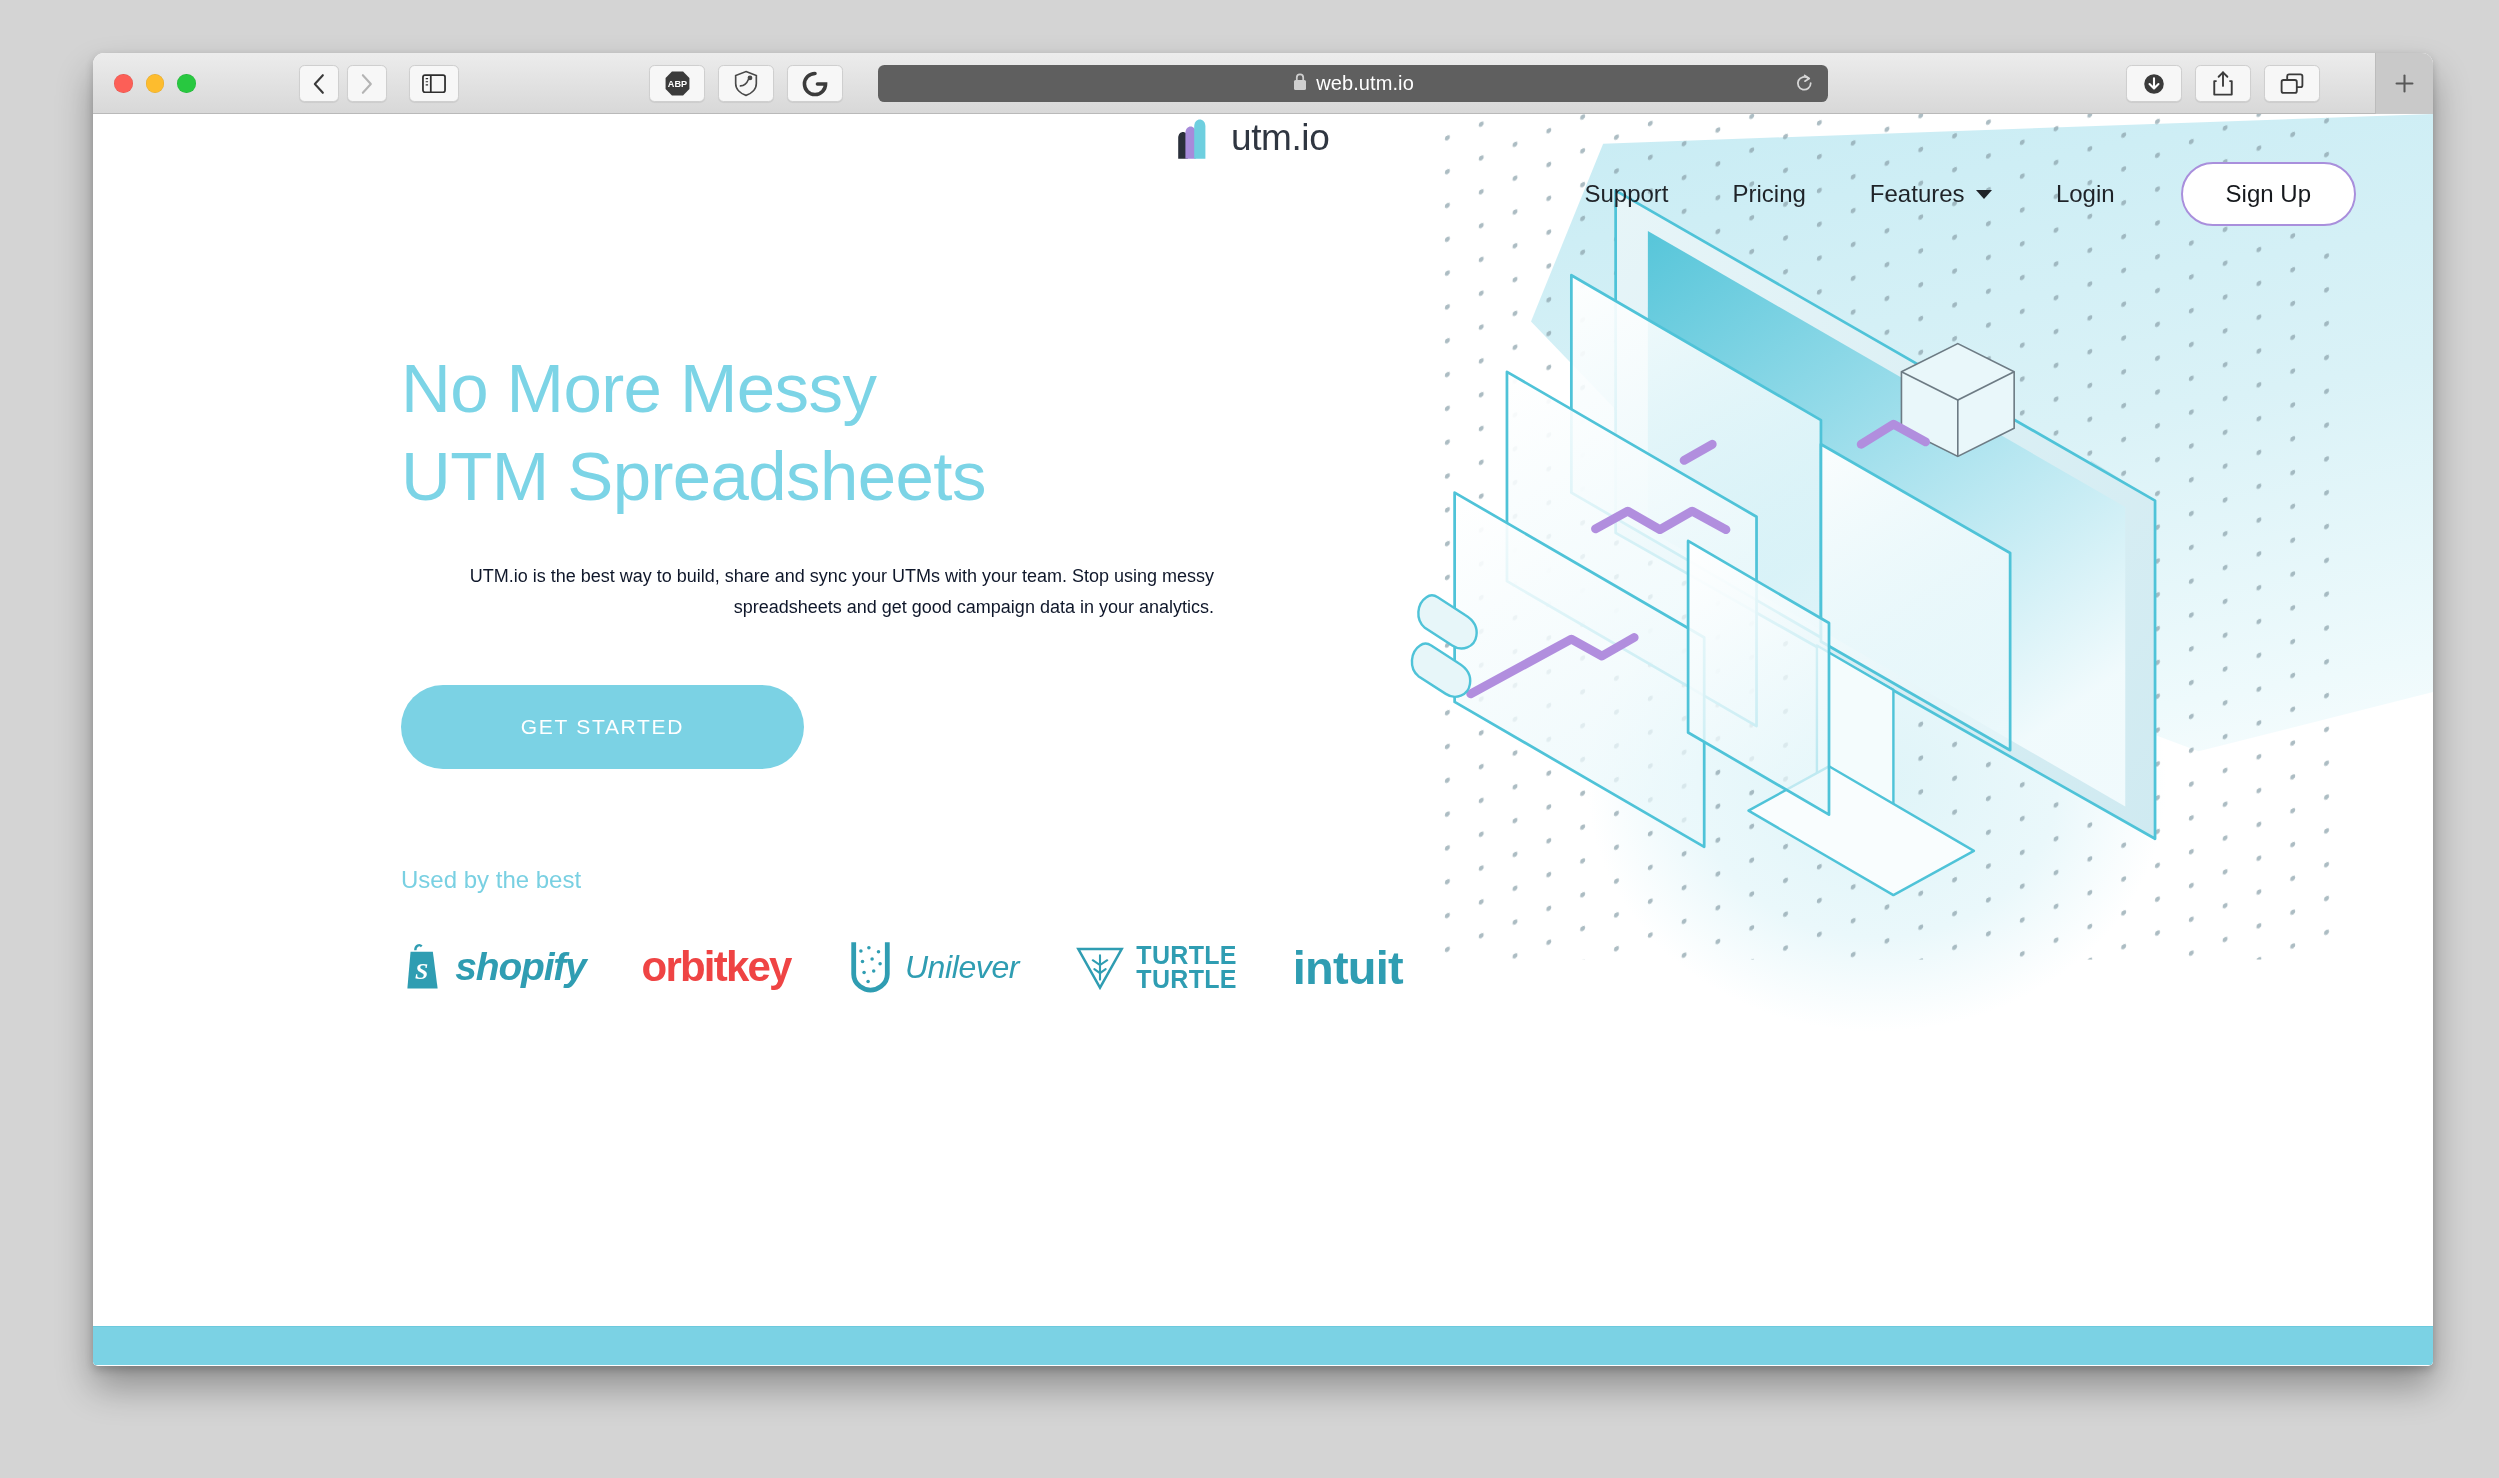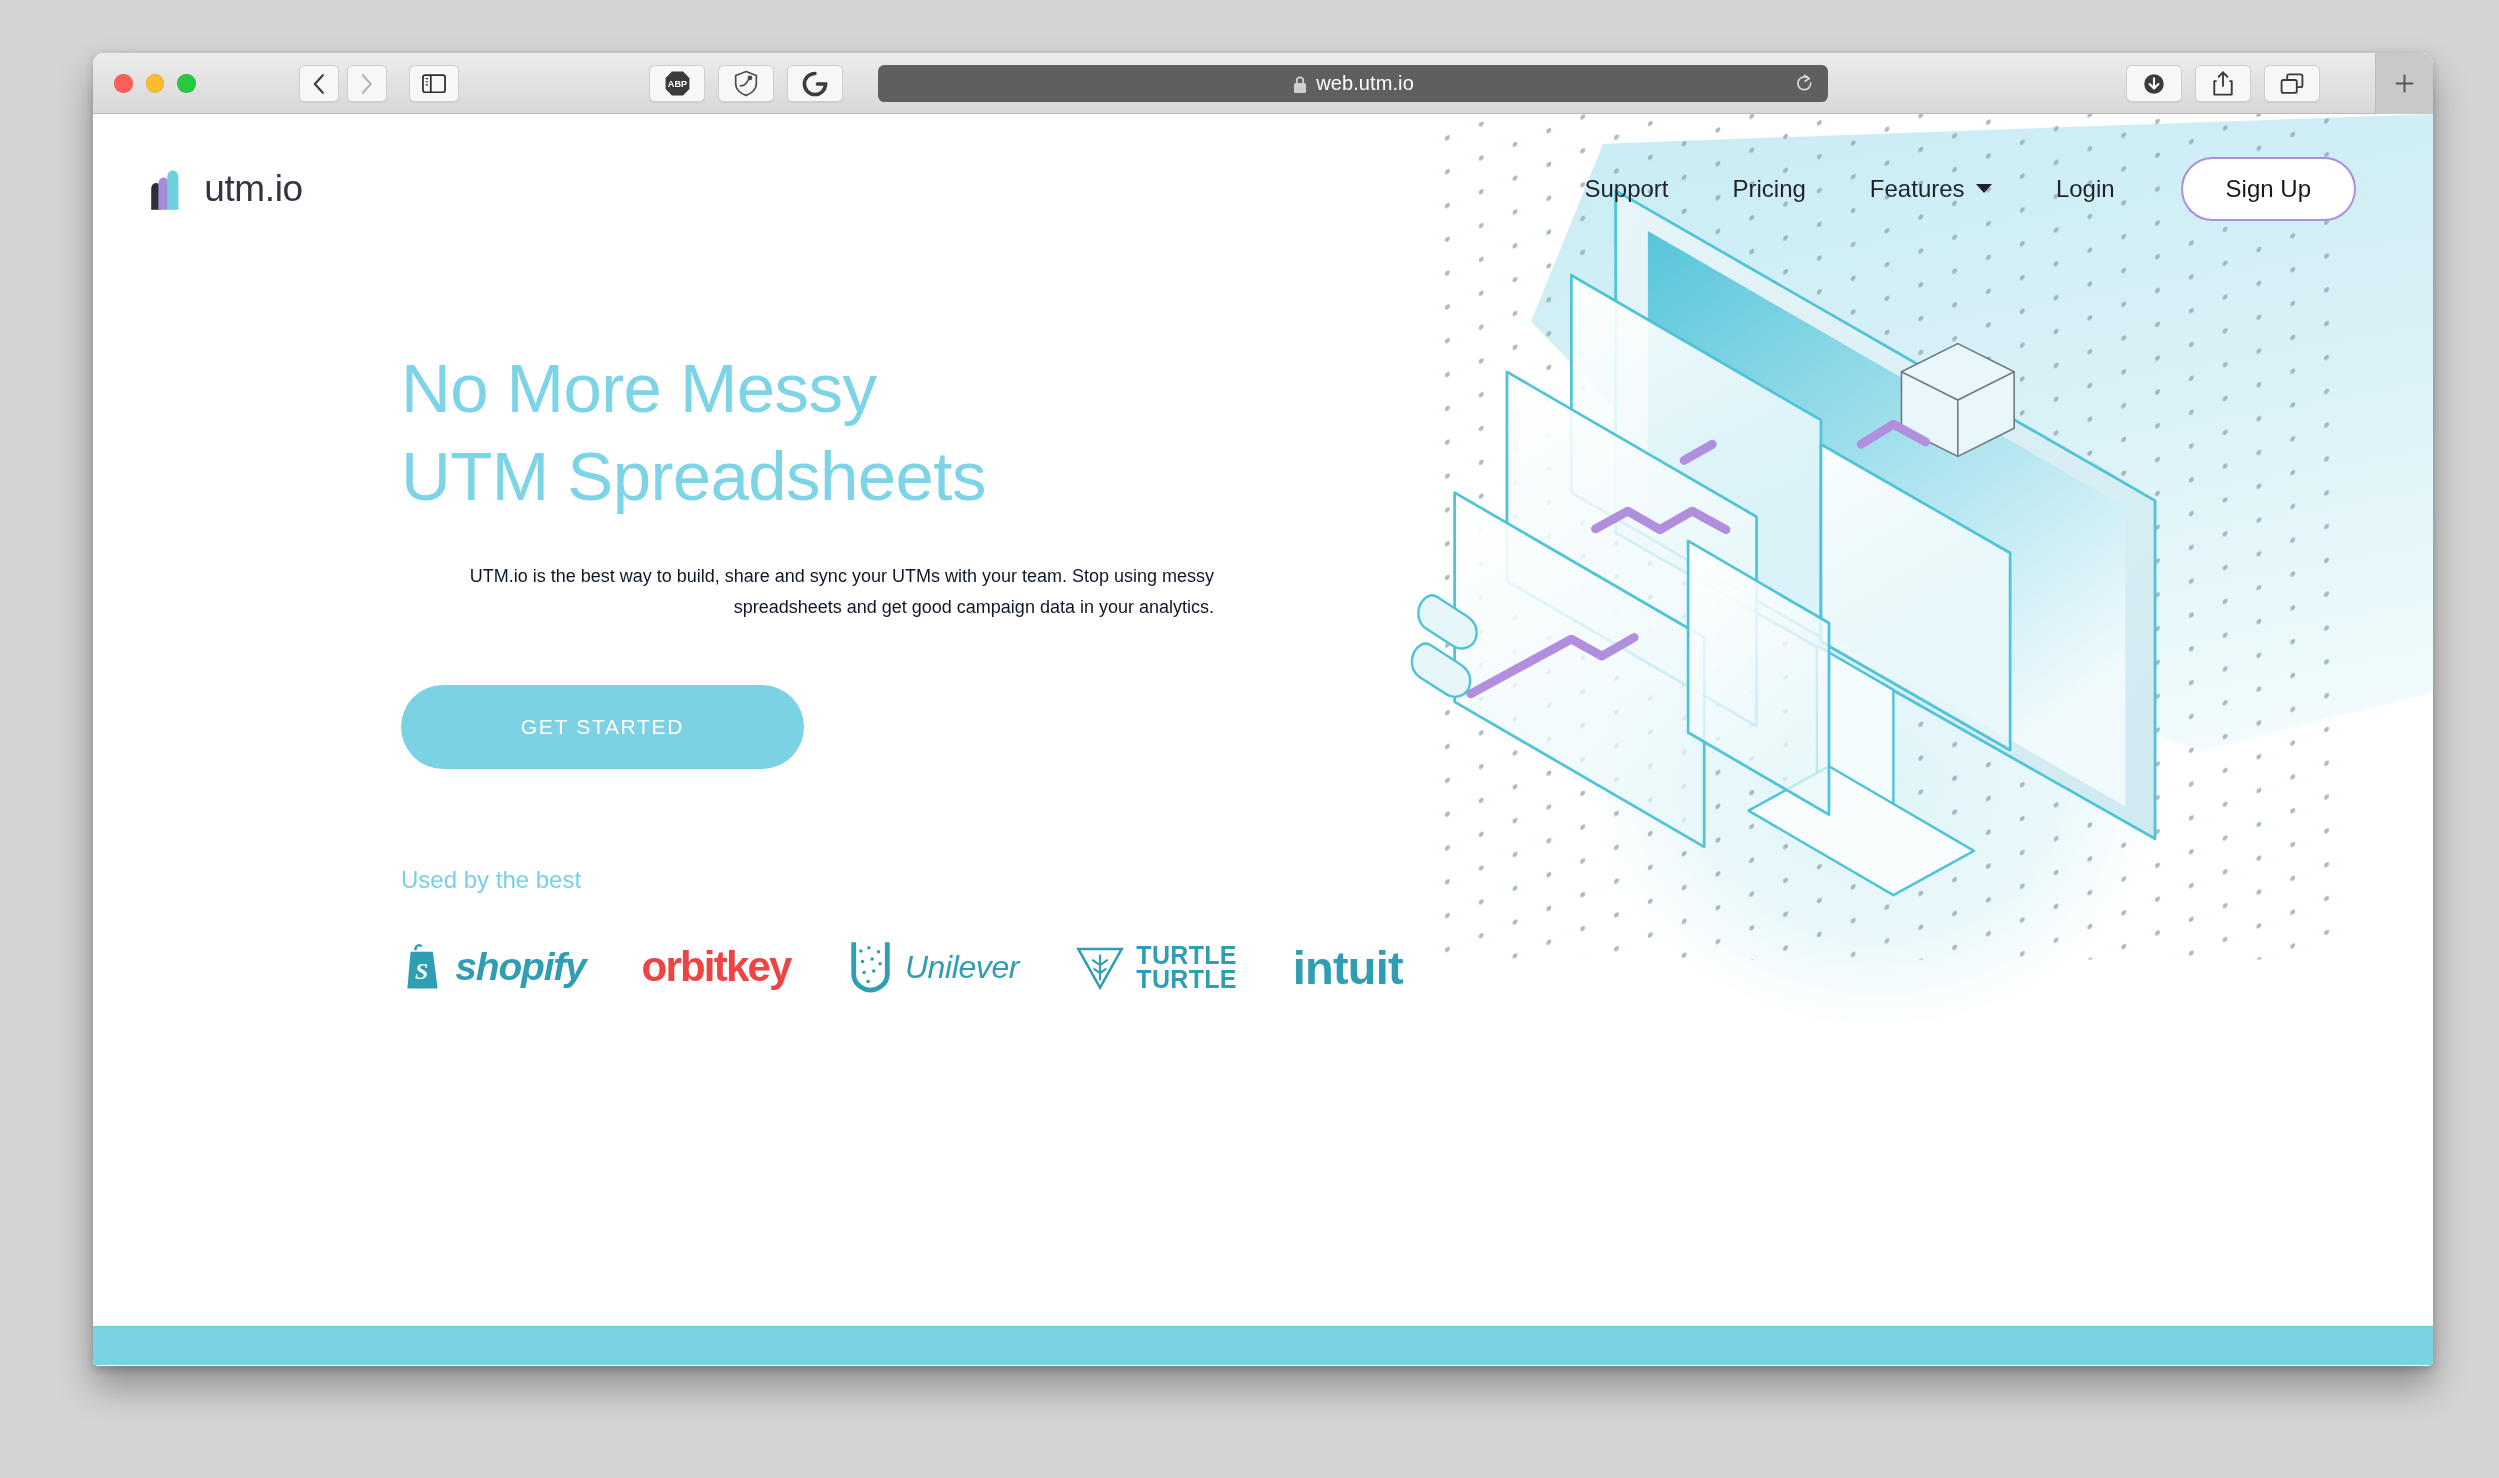--- a/index.html
+++ b/index.html
@@ -90,21 +90,21 @@
     left: 785px;
     top: 12px;
     width: 950px;
     height: 37px;
     background: #5f5f5f;
     border-radius: 6.4px;
     display: flex;
     align-items: center;
     justify-content: center;
   }
-  .addr-inner { display: flex; align-items: flex-end; gap: 8px; }
+  .addr-inner { display: flex; align-items: flex-start; gap: 8px; }
   .addr-text {
     color: #ffffff;
     font-size: 20px;
     letter-spacing: 0.1px;
   }
   .reload-btn {
     position: absolute;
     right: 11.3px;
     top: 6.4px;
     width: 24px;
@@ -167,20 +167,21 @@
   }
 
   
   .site-header {
     position: relative;
     z-index: 5;
     height: 149px;
     display: flex;
     align-items: center;
     padding: 0 77px 0 50px;
+    flex-direction: column;
   }
 
   .logo { display: flex; align-items: center; gap: 11.3px; }
   .logo-text {
     font-size: 37px;
     color: #2f3641;
     letter-spacing: -0.4px;
     font-weight: 400;
   }
 

